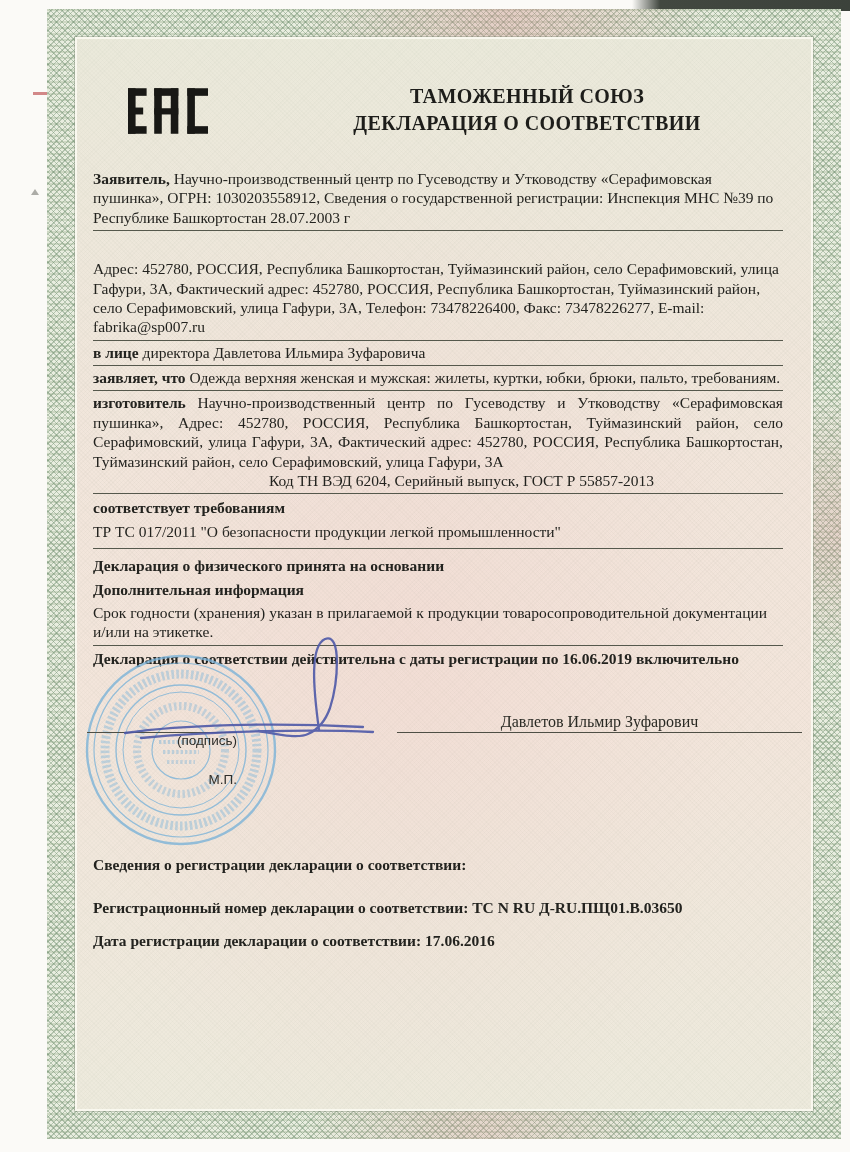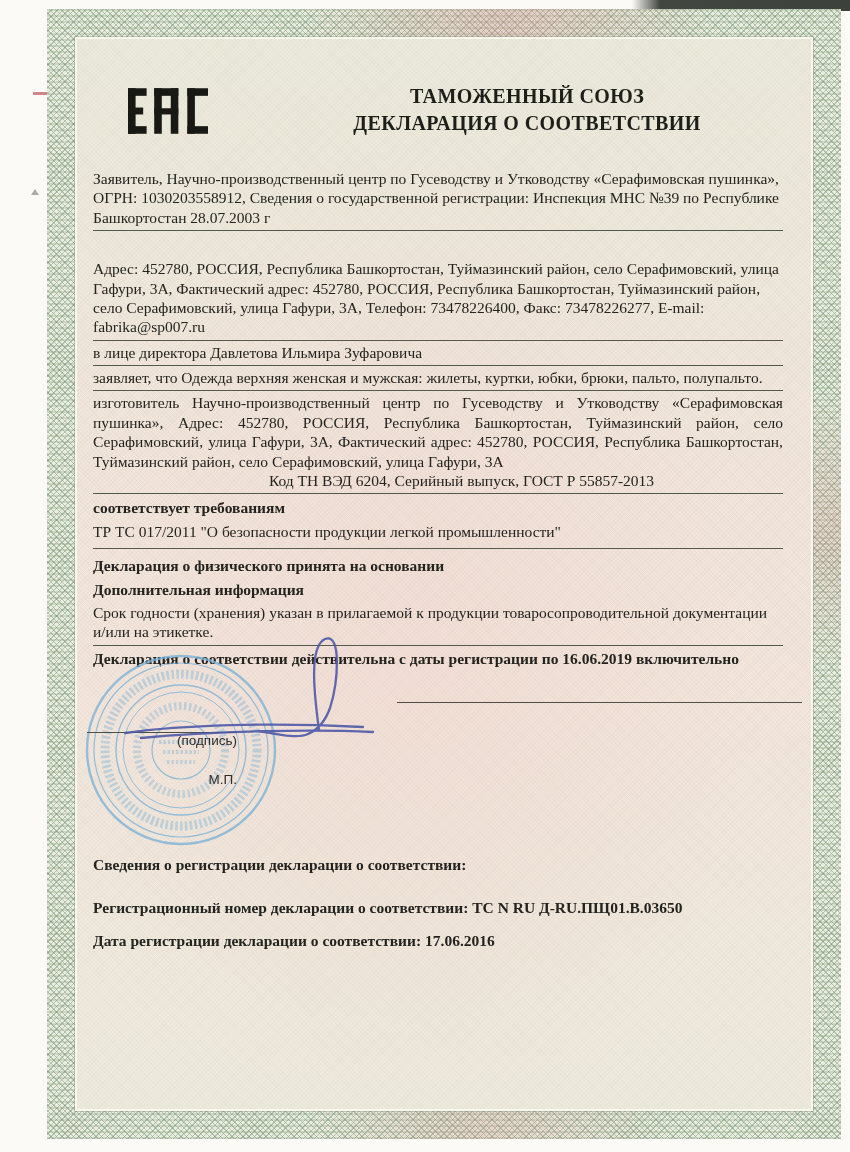--- a/index.html
+++ b/index.html
@@ -46,21 +46,21 @@
   .content{position:absolute;left:16px;right:28px;top:0;font-size:15.5px;line-height:1.25;}
 
   
   .header-row{display:flex;align-items:flex-start;margin-top:38px;height:76px;gap:28px;}
   .eac{flex:0 0 150px;display:flex;justify-content:center;padding-top:2px;}
   .titles{flex:1;text-align:center;font-weight:bold;font-size:20px;line-height:1.35;
     letter-spacing:.4px;padding-top:6px;color:#1d1d1a;}
 
   
   .sec{border-bottom:1px solid #55584c;padding-bottom:3px;}
-  b.lead{font-weight:normal;}
+  b.lead{font-weight:bold;}
   .applicant{margin-top:16px;}
   .address{padding-top:2px;margin-top:26px;}
   .inperson{padding-top:2px;}
   .declares{padding-top:2px;}
   .manufacturer{padding-top:2px;text-align:justify;}
   .manufacturer .codeline{text-align:center;margin-left:47px;}
   .conforms-label{padding-top:4px;font-weight:bold;}
   .conforms-text{padding-top:4px;padding-bottom:7px;border-bottom:1px solid #55584c;}
   .basis-label{padding-top:7px;font-weight:bold;}
   .basis-text{padding-top:7px;padding-bottom:3px;border-bottom:1px solid #55584c;}
@@ -135,21 +135,21 @@
         <span>Адрес: 452780, РОССИЯ, Республика Башкортостан, Туймазинский район, село Серафимовский, улица Гафури, 3А, Фактический адрес: 452780, РОССИЯ, Республика Башкортостан, Туймазинский район, село Серафимовский, улица Гафури, 3А, Телефон: 73478226400, Факс: 73478226277, E-mail: fabrika@sp007.ru</span>
       </div>
 
       <div class="sec inperson">
         <b class="lead">в лице</b>
         <span>директора Давлетова Ильмира Зуфаровича</span>
       </div>
 
       <div class="sec declares">
         <b class="lead">заявляет, что</b>
-        <span>Одежда верхняя женская и мужская: жилеты, куртки, юбки, брюки, пальто, полупальто.</span>
+        <span>Одежда верхняя женская и мужская: жилеты, куртки, юбки, брюки, пальто, требованиям.</span>
       </div>
 
       <div class="sec manufacturer">
         <div><b class="lead">изготовитель</b>
         <span>Научно-производственный центр по Гусеводству и Утководству «Серафимовская пушинка», Адрес: 452780, РОССИЯ, Республика Башкортостан, Туймазинский район, село Серафимовский, улица Гафури, 3А, Фактический адрес: 452780, РОССИЯ, Республика Башкортостан, Туймазинский район, село Серафимовский, улица Гафури, 3А</span></div>
         <div class="codeline">Код ТН ВЭД 6204, Серийный выпуск, ГОСТ Р 55857-2013</div>
       </div>
 
       <div class="conforms-label">соответствует требованиям</div>
       <div class="conforms-text">ТР ТС 017/2011 "О безопасности продукции легкой промышленности"</div>
@@ -184,20 +184,21 @@
           </g>
         </svg>
         <div class="sig-left">
           <div class="space"></div>
           <div class="sig-line"></div>
           <div>(подпись)</div>
           <div class="mp">М.П.</div>
         </div>
         <div class="sig-gap"></div>
         <div class="sig-right">
+          <div class="name">Давлетов Ильмир Зуфарович</div>
           <div class="sig-line"></div>
         </div>
       </div>
 
       <div class="reg-info">Сведения о регистрации декларации о соответствии:</div>
 
       <div class="reg-number">
         <span>Регистрационный номер декларации о соответствии:</span>
         <span>ТС N RU Д-RU.ПЩ01.В.03650</span>
       </div>

